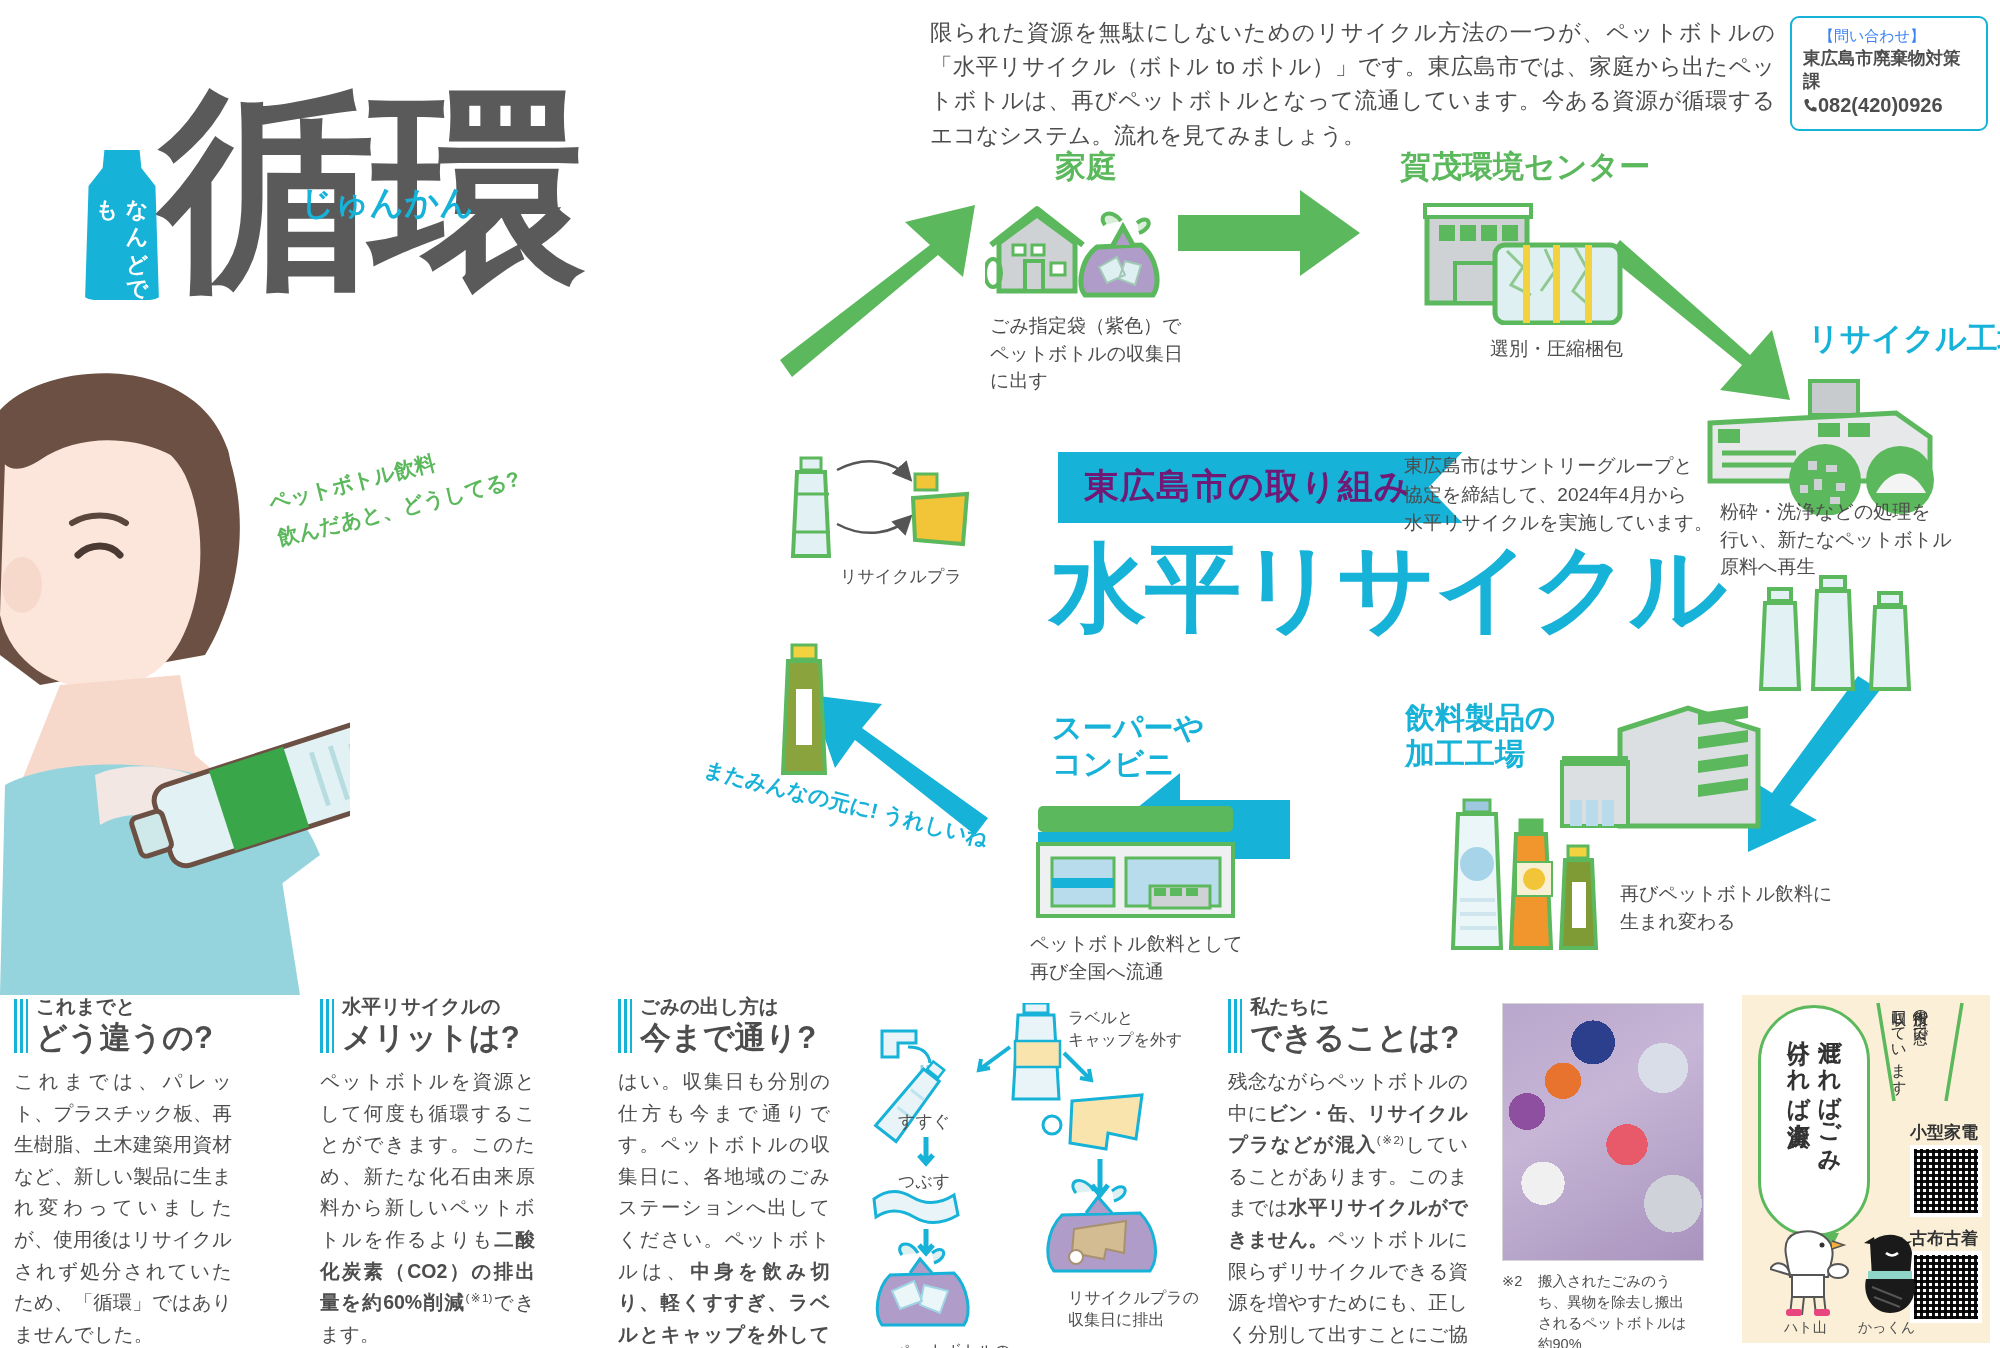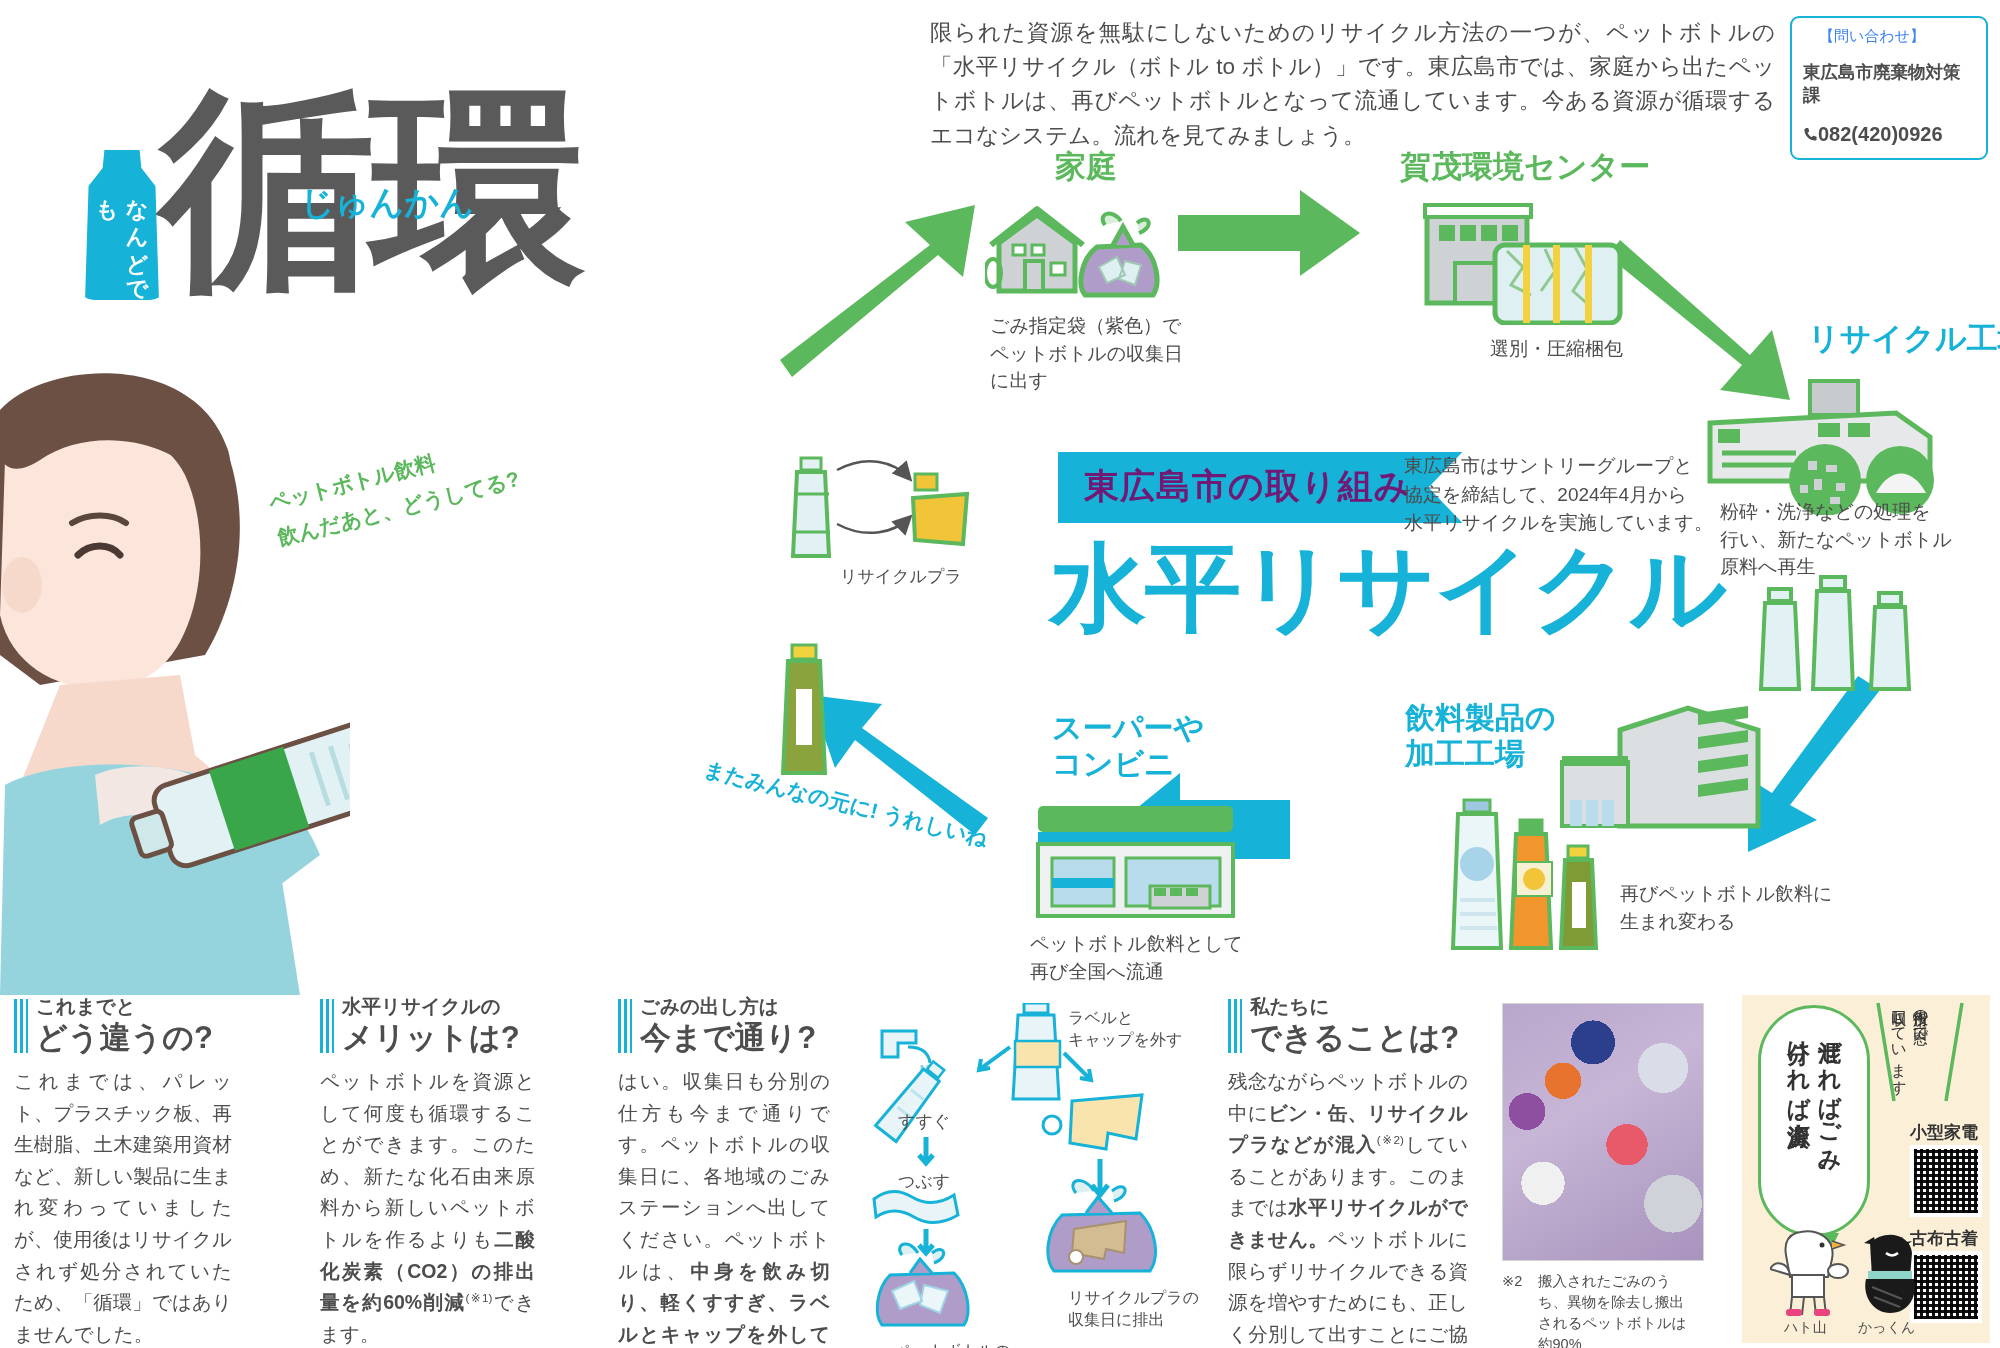--- a/index.html
+++ b/index.html
@@ -52,22 +52,22 @@
     font-size: 22.5px; line-height: 1.52; color: #4d4d4d;
     text-align: justify;
   }
   .contact-box {
     position: absolute; left: 1790px; top: 16px; width: 198px;
     border: 2px solid #16b2d8; border-radius: 9px;
     padding: 8px 9px 10px 11px; background: #fff;
     line-height: 1.28;
   }
   .contact-box .c1 { font-size: 15px; color: #3b82f6; margin-left: 16px; }
-  .contact-box .c2 { font-size: 17.5px; font-weight: 700; color: #4d4d4d; margin-top: 16px; }
-  .contact-box .c3 { font-size: 20px; font-weight: 700; color: #4d4d4d; margin-top: 16px; }
+  .contact-box .c2 { font-size: 17.5px; font-weight: 700; color: #4d4d4d; margin-top: 2px; }
+  .contact-box .c3 { font-size: 20px; font-weight: 700; color: #4d4d4d; margin-top: 1px; }
 
   
   .person { position: absolute; left: 0; top: 355px; width: 350px; height: 640px; }
   .speech-left {
     position: absolute; left: 270px; top: 455px;
     font-size: 21px; font-weight: 700; color: #5cb85c;
     line-height: 1.7; transform: rotate(-14deg); white-space: nowrap;
   }
 
   

